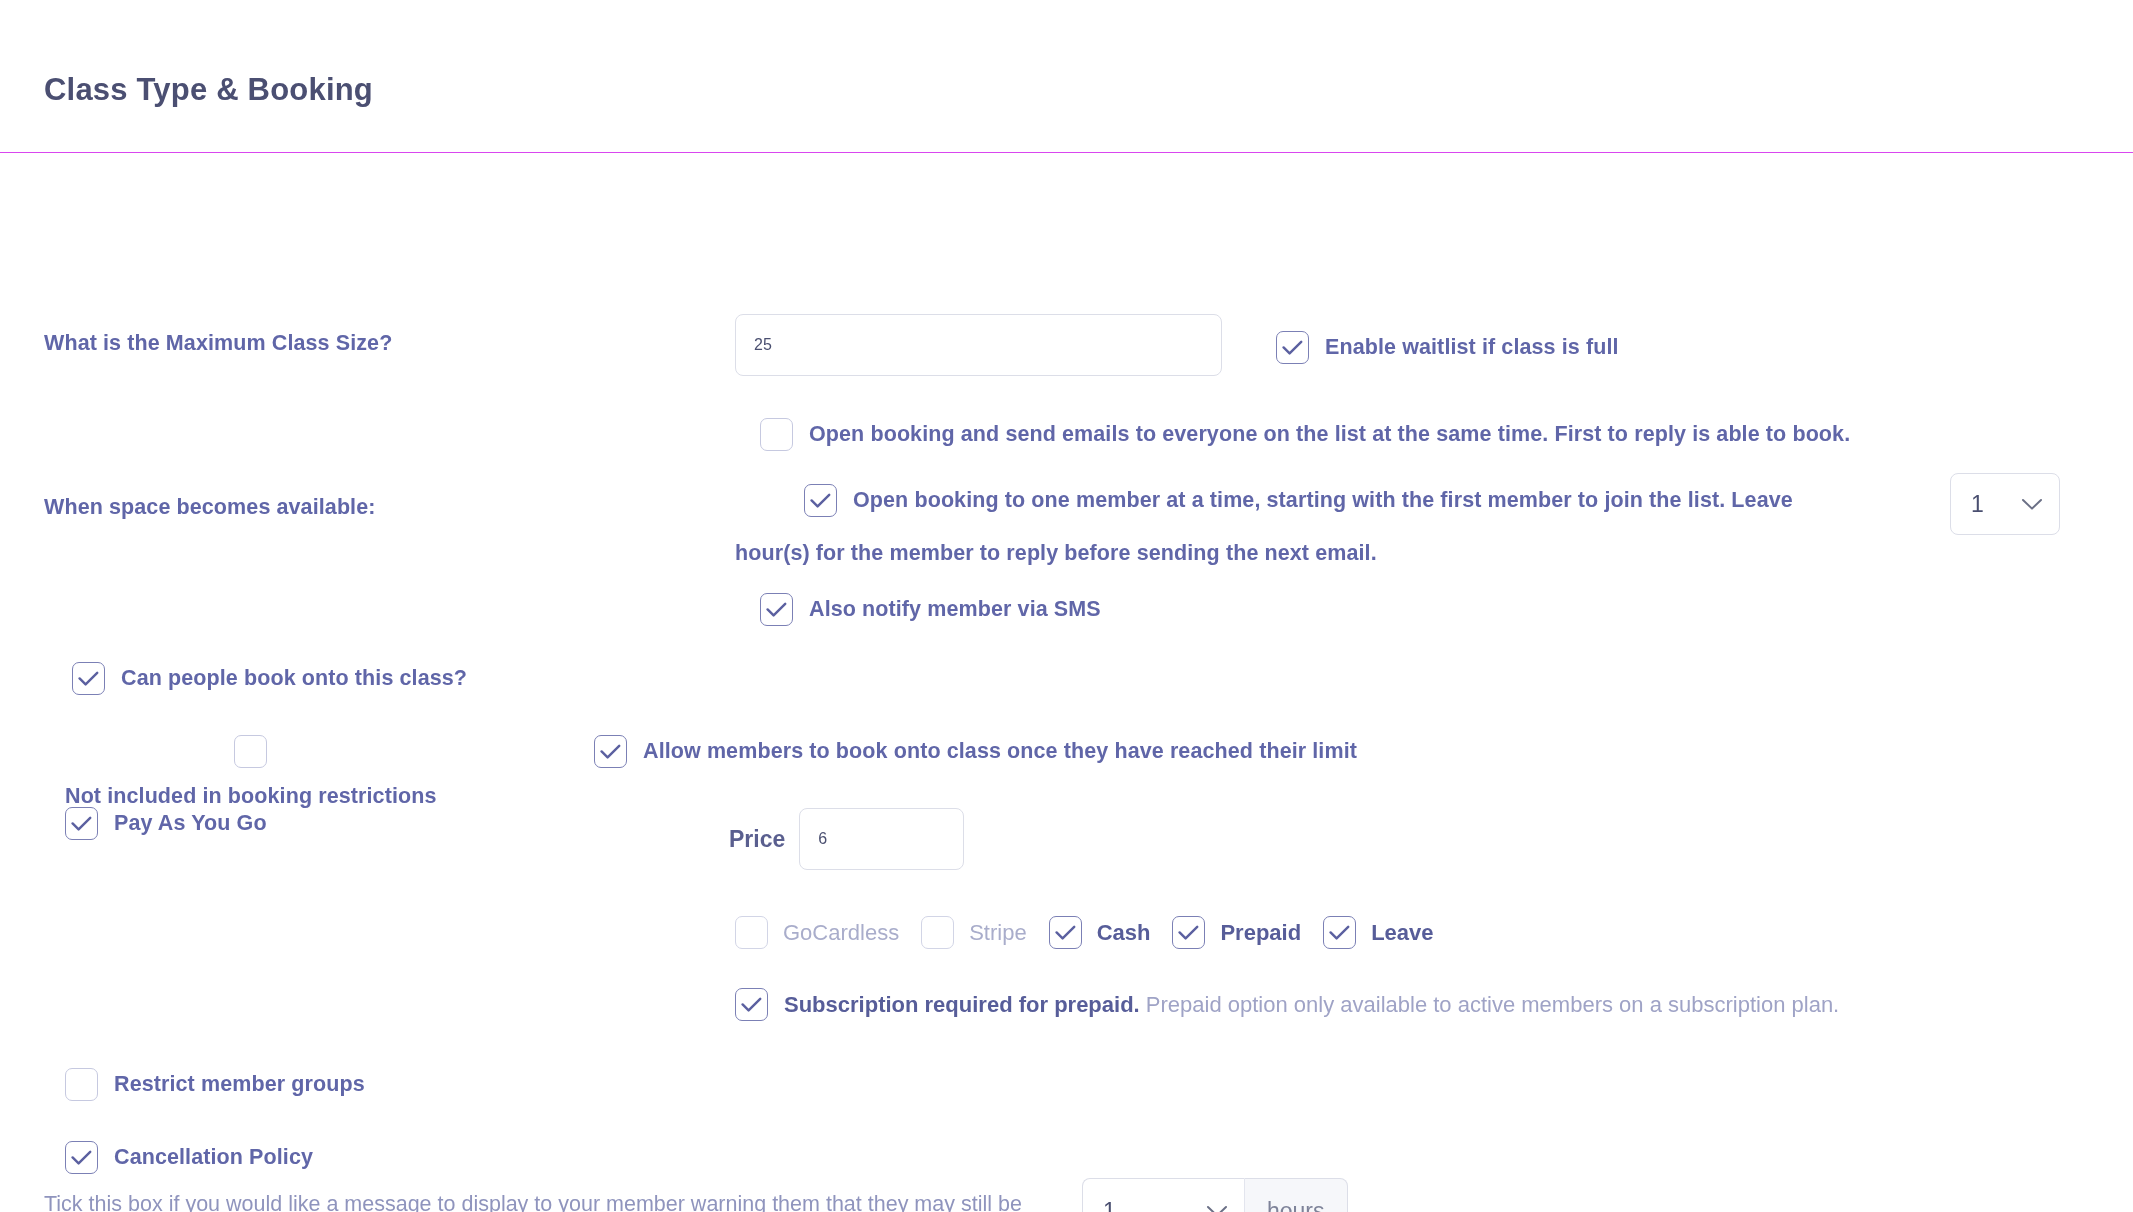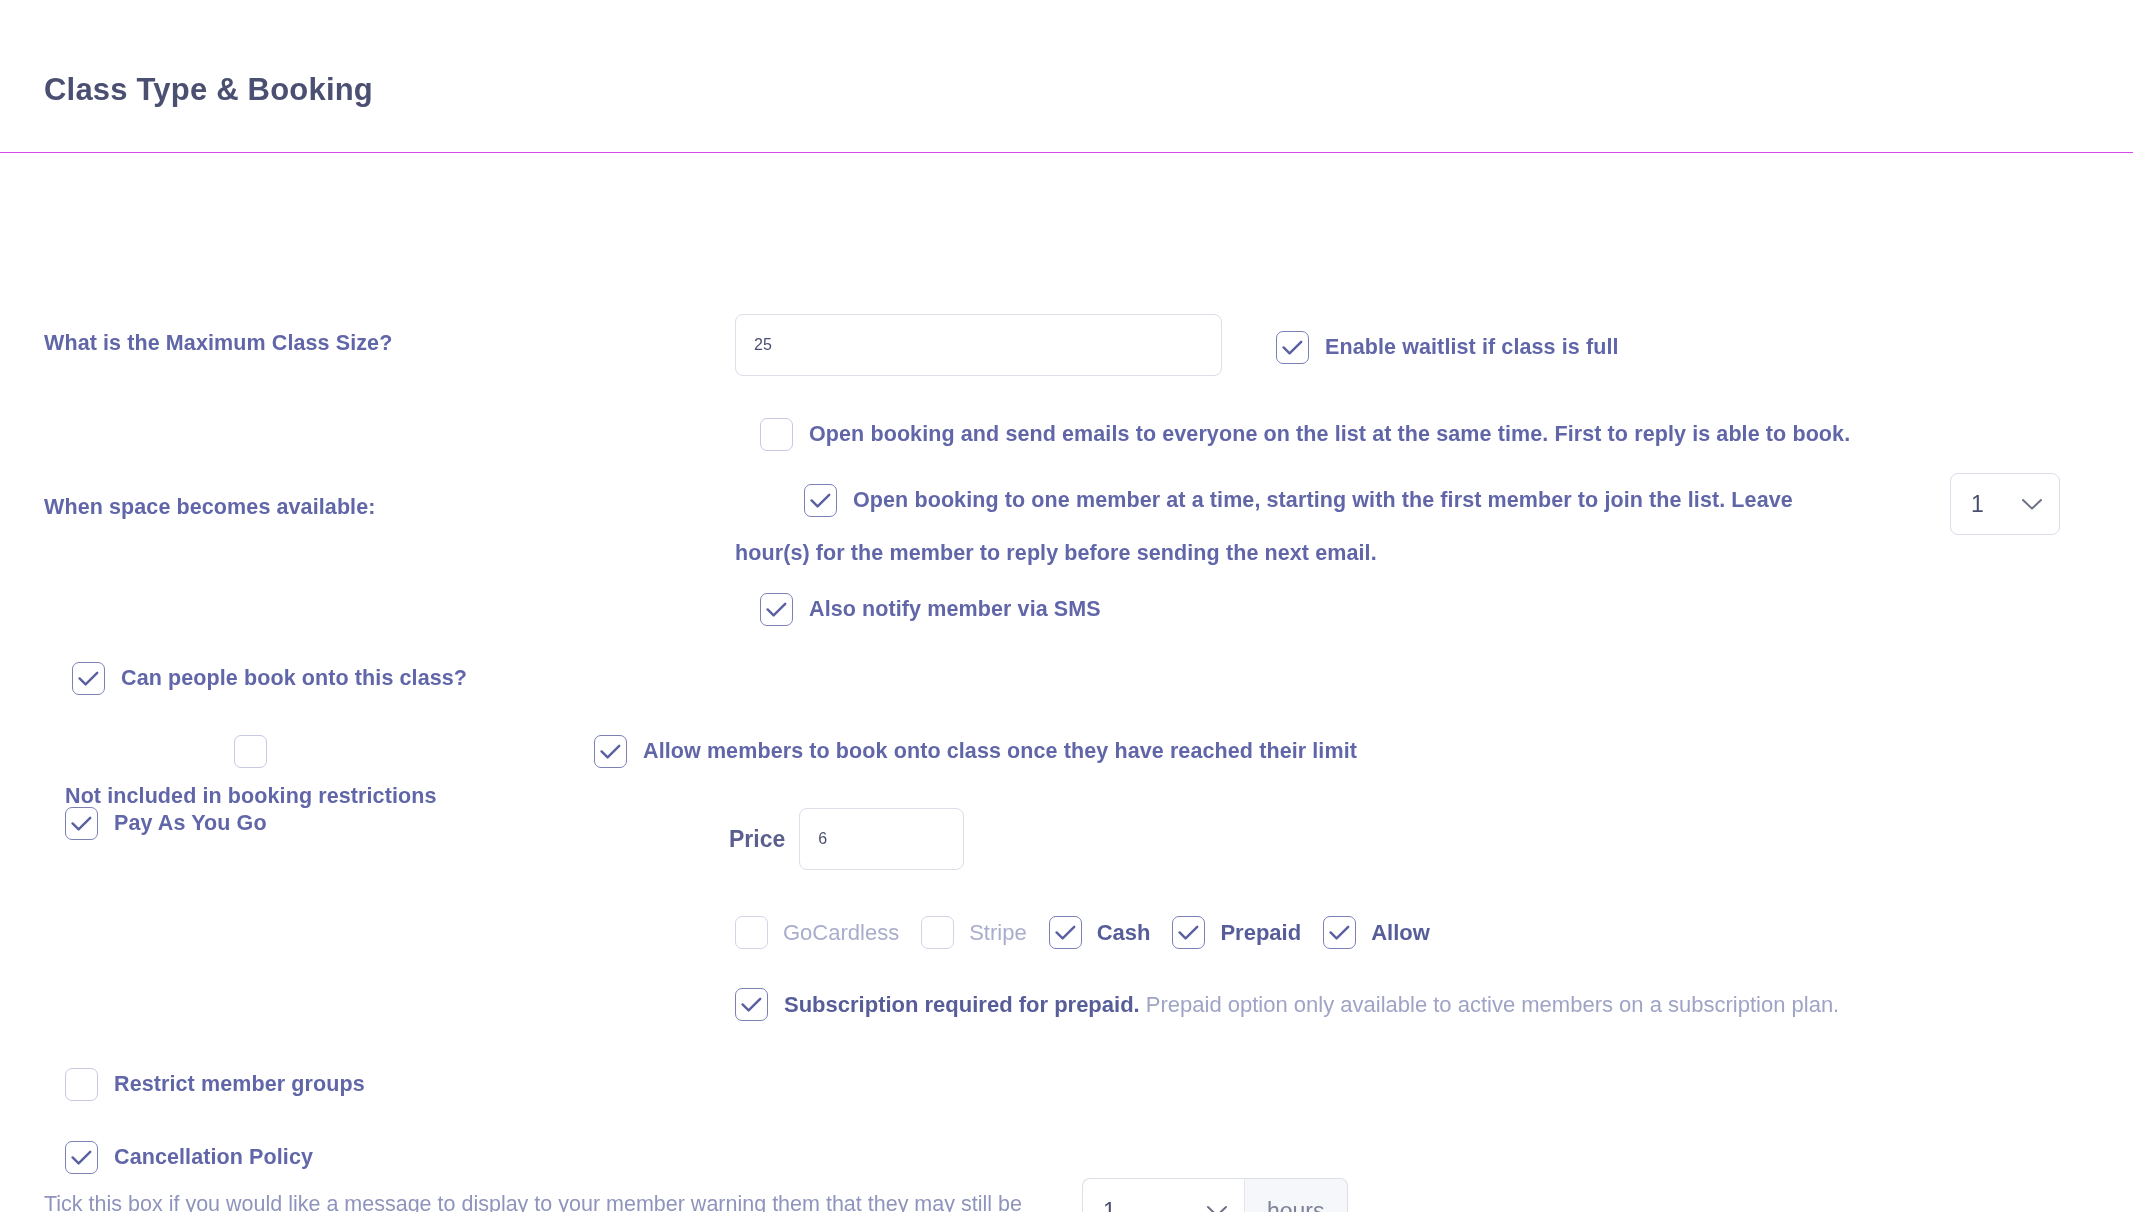--- a/index.html
+++ b/index.html
@@ -298,21 +298,21 @@
           </svg>
       </span>
       <span class="pay-label">Prepaid</span>
     </span>
     <span class="pay-item">
       <span class="cb">
         <svg width="21" height="16" viewBox="0 0 21 16">
             <path d="M1.6 7.4 L7.6 13.4 L19.2 1.8" fill="none" stroke="#5b60a0" stroke-width="2.4" stroke-linecap="round" stroke-linejoin="round"></path>
           </svg>
       </span>
-      <span class="pay-label">Allow</span>
+      <span class="pay-label">Leave</span>
     </span>
   </div>
 
   <div class="abs cb-row" id="row-subscription">
     <span class="cb">
       <svg width="21" height="16" viewBox="0 0 21 16">
           <path d="M1.6 7.4 L7.6 13.4 L19.2 1.8" fill="none" stroke="#5b60a0" stroke-width="2.4" stroke-linecap="round" stroke-linejoin="round"></path>
         </svg>
     </span>
     <span style="font-size:22px;">

